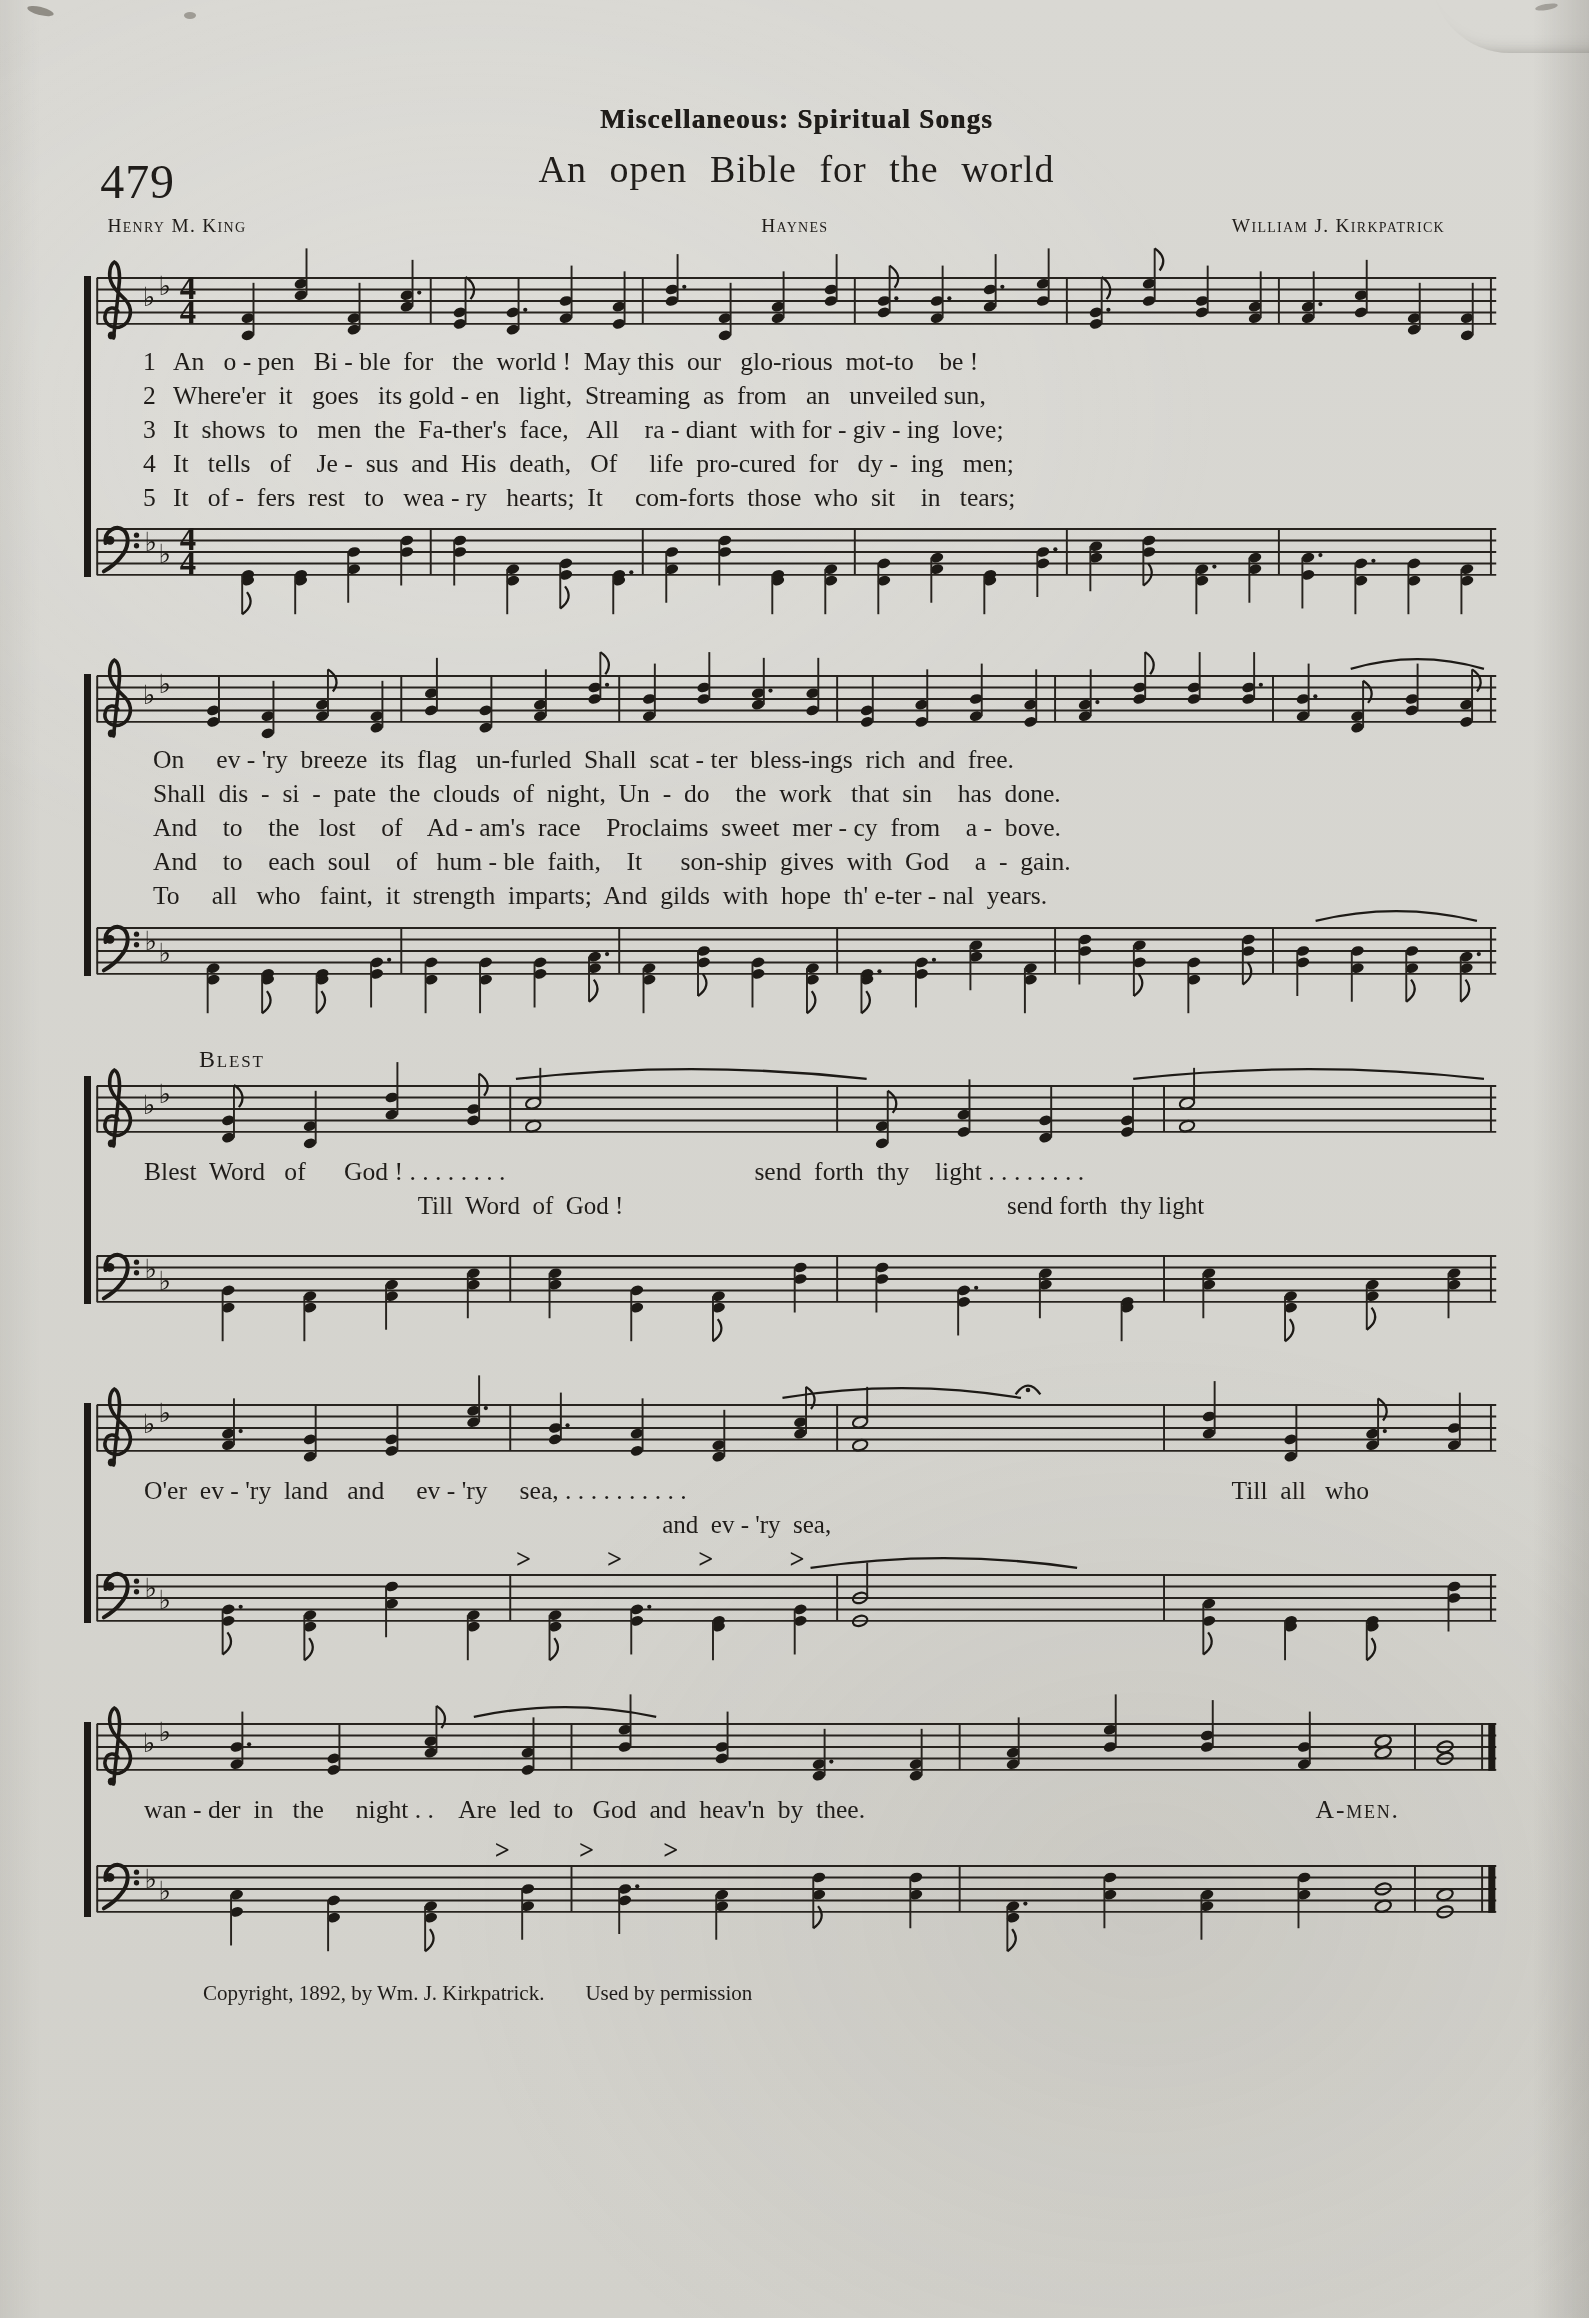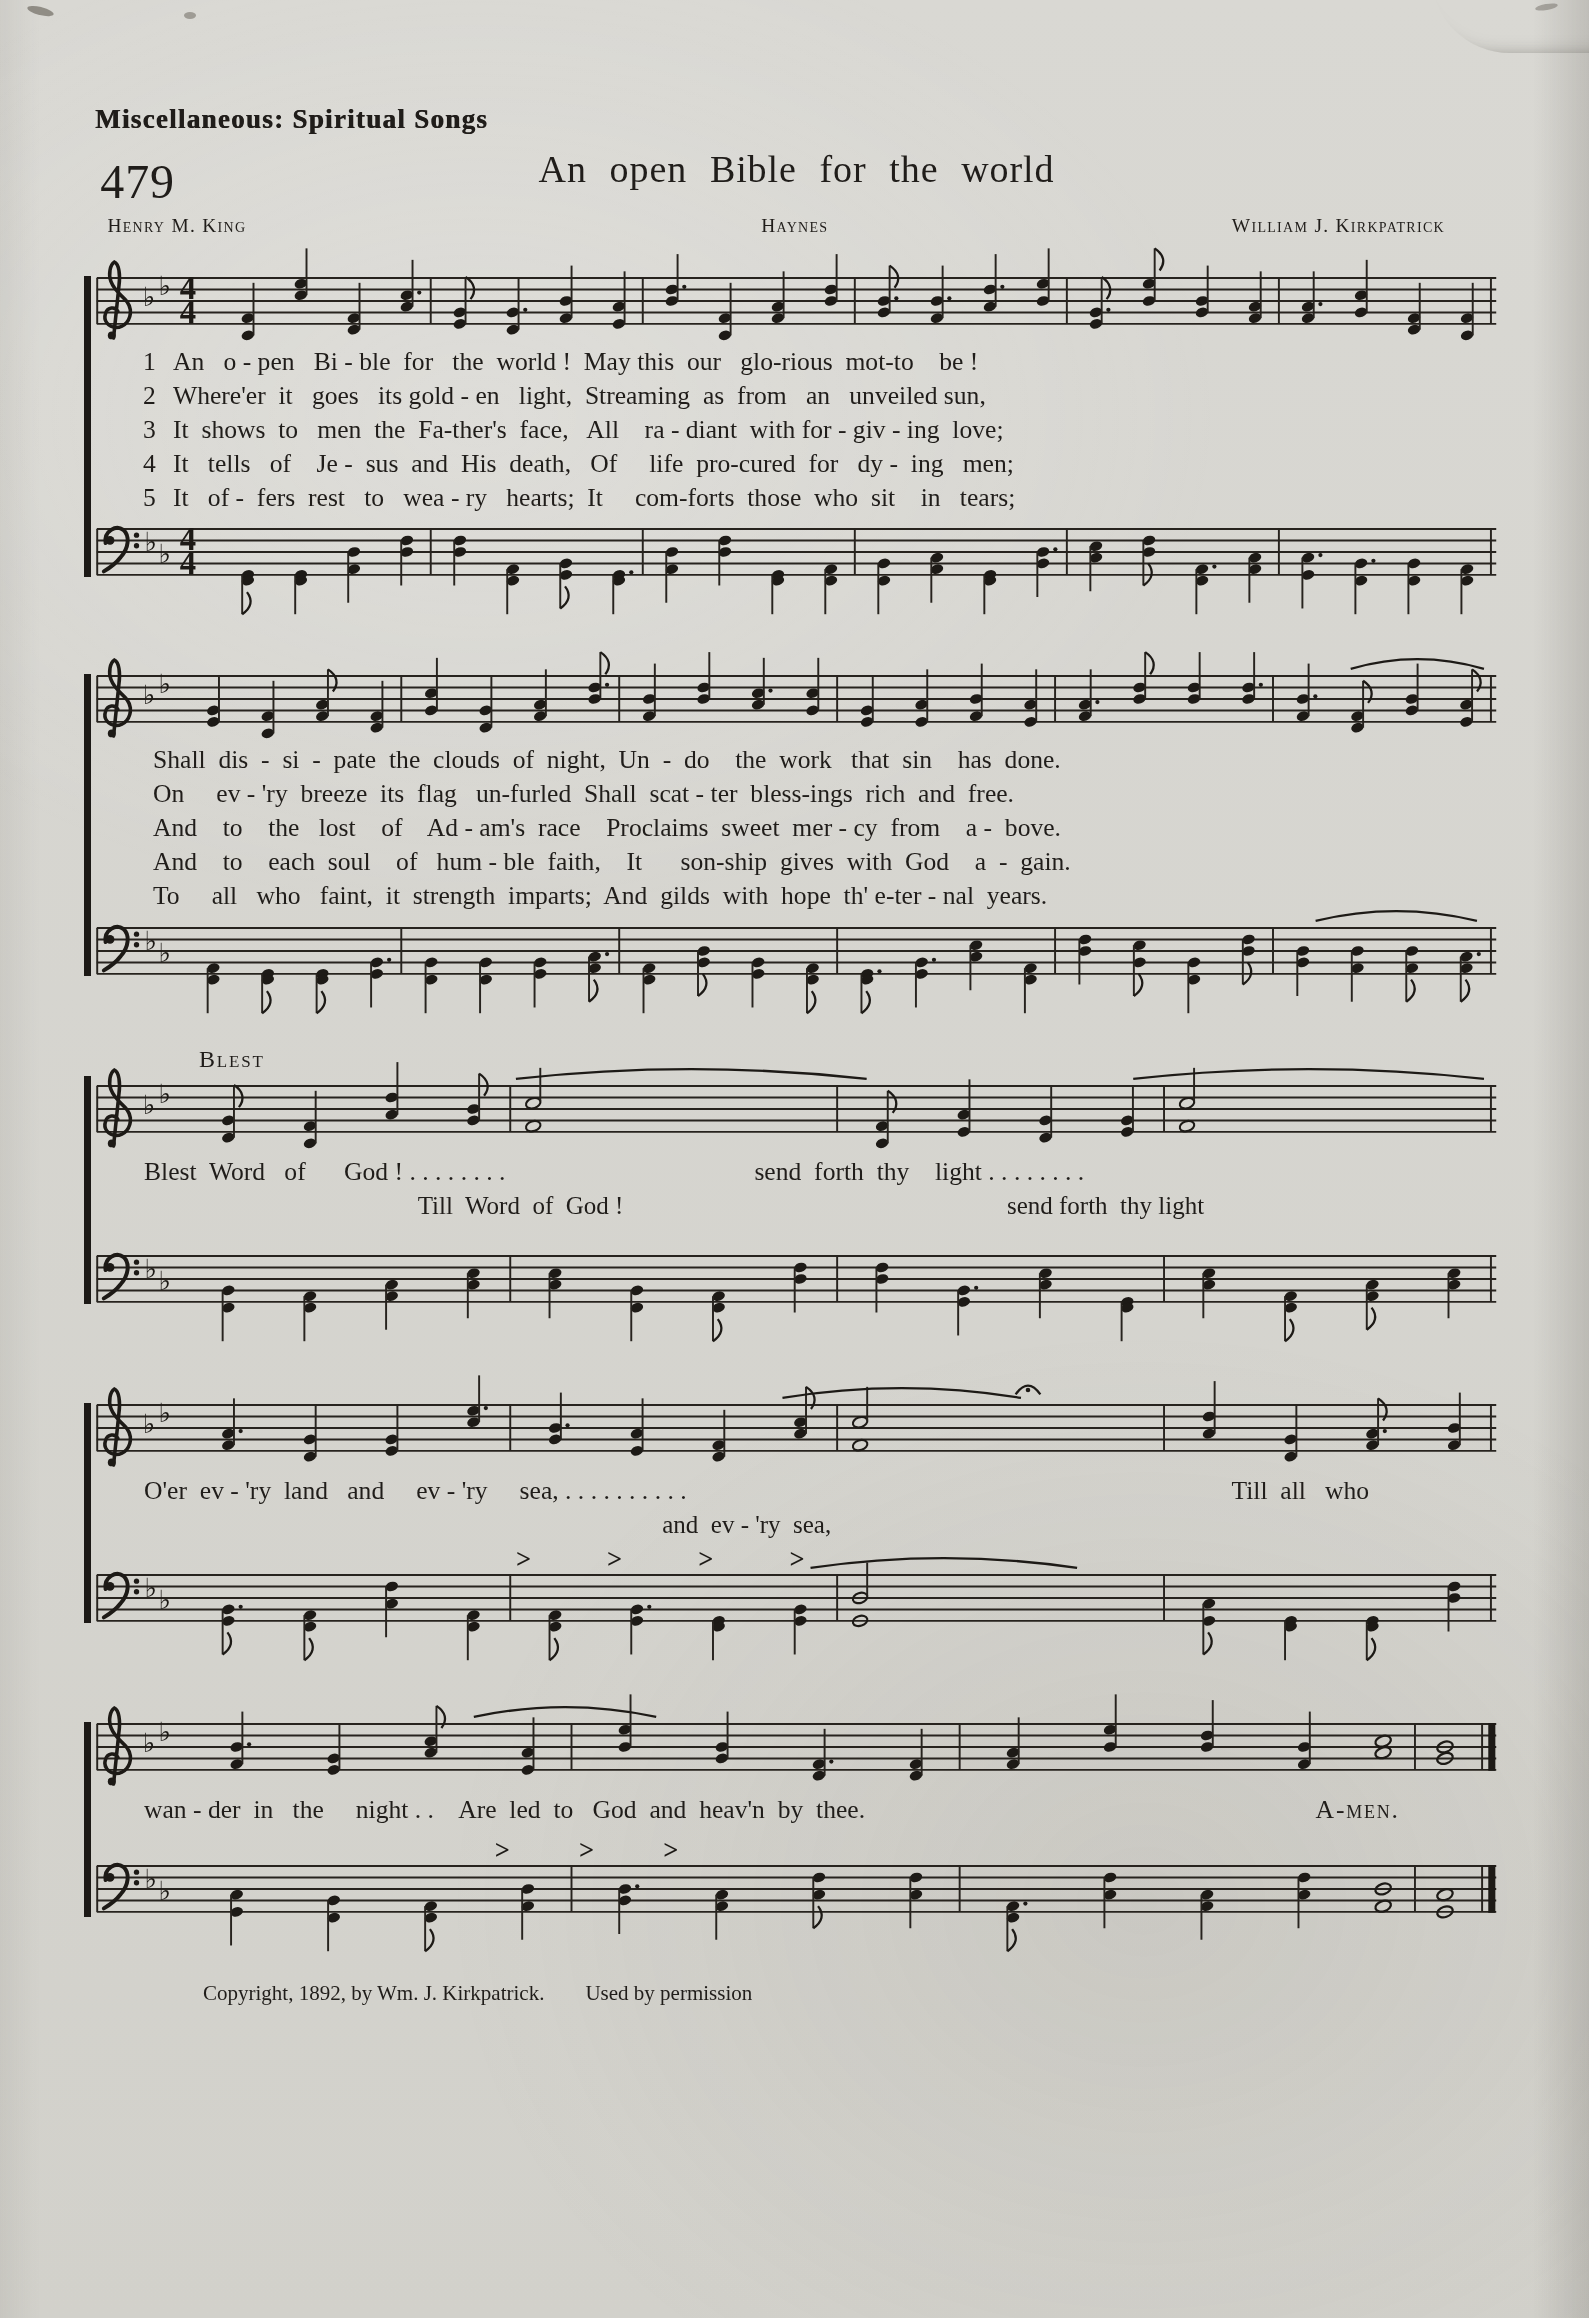--- a/index.html
+++ b/index.html
@@ -12,21 +12,21 @@
       radial-gradient(972px 795px at 72% 82%, rgba(120,115,105,.10), transparent 72%),
       linear-gradient(90deg, rgba(60,55,48,.07), transparent 2.5%, transparent 96.5%, rgba(60,55,48,.16)),
       linear-gradient(#d9d8d3,#d2d1cb);
   }
   .smudge{position:absolute;background:#474238;opacity:.5;border-radius:50%;}
   .corner-shade{position:absolute;top:-26.5px;right:-35px;width:194px;height:79px;
     border-bottom-left-radius:106px;box-shadow:inset -16px -7px 19.4px -12.4px rgba(40,36,30,.55);}
   .page{position:absolute;left:95px;top:104px;width:1403px;}
 
   .running-header{
-    text-align:left;font-weight:700;font-size:27px;letter-spacing:1.3px;
+    text-align:center;font-weight:700;font-size:27px;letter-spacing:1.3px;
     text-shadow:0.6px 0 currentColor; margin-bottom:12.4px;
   }
   .title-row{position:relative;height:55px;margin-top:5.3px;}
   .hymn-number{position:absolute;left:5.3px;top:7px;font-size:48px;letter-spacing:0.9px;}
   .page-title{position:absolute;left:0;right:0;text-align:center;font-size:38px;word-spacing:12.4px;letter-spacing:0.9px;}
   .attr-row{display:flex;margin-top:12.4px;font-size:19.4px;font-variant:small-caps;letter-spacing:1.3px;}
   .attr-author{margin-left:12.4px;width:34%;}
   .attr-tune{width:30%;text-align:center;}
   .attr-composer{flex:1;text-align:right;margin-right:53px;}
 
@@ -431,24 +431,24 @@
           <ellipse class="ink" cx="1552.25" cy="68.5" rx="7.2" ry="5.2" transform="rotate(-18 1552.25 68.5)"></ellipse>
           <ellipse class="ink" cx="1552.25" cy="88" rx="7.2" ry="5.2" transform="rotate(-18 1552.25 88)"></ellipse>
           <line class="sl" x1="1558.65" y1="88" x2="1558.65" y2="28.5"></line>
           <path class="stroke-ink" stroke-width="2.6" d="M1558.65 28.5 C 1569.25 35.5 1571.25 44.5 1564.25 53.5"></path>
           <line class="sl" x1="1580" y1="36" x2="1580" y2="88"></line>
         </g>
         <path class="stroke-ink" stroke-width="2.6" d="M1421.26 28 Q 1496.69 6 1572.12 28"></path>
       </svg>
     <div class="verses verses-b" style="margin-left:58px;">
       <div class="verse-line">
-          <span class="vtext">Shall  dis  -  si  -  pate  the  clouds  of  night,  Un  -  do    the  work   that  sin    has  done.</span>
+          <span class="vtext">On     ev - 'ry  breeze  its  flag   un-furled  Shall  scat - ter  bless-ings  rich  and  free.</span>
         </div>
       <div class="verse-line">
-          <span class="vtext">On     ev - 'ry  breeze  its  flag   un-furled  Shall  scat - ter  bless-ings  rich  and  free.</span>
+          <span class="vtext">Shall  dis  -  si  -  pate  the  clouds  of  night,  Un  -  do    the  work   that  sin    has  done.</span>
         </div>
       <div class="verse-line">
           <span class="vtext">And    to    the   lost    of    Ad - am's  race    Proclaims  sweet  mer - cy  from    a -  bove.</span>
         </div>
       <div class="verse-line">
           <span class="vtext">And    to    each  soul    of   hum - ble  faith,    It      son-ship  gives  with  God    a  -  gain.</span>
         </div>
       <div class="verse-line">
           <span class="vtext">To     all   who   faint,  it  strength  imparts;  And  gilds  with  hope  th' e-ter - nal  years.</span>
         </div>

